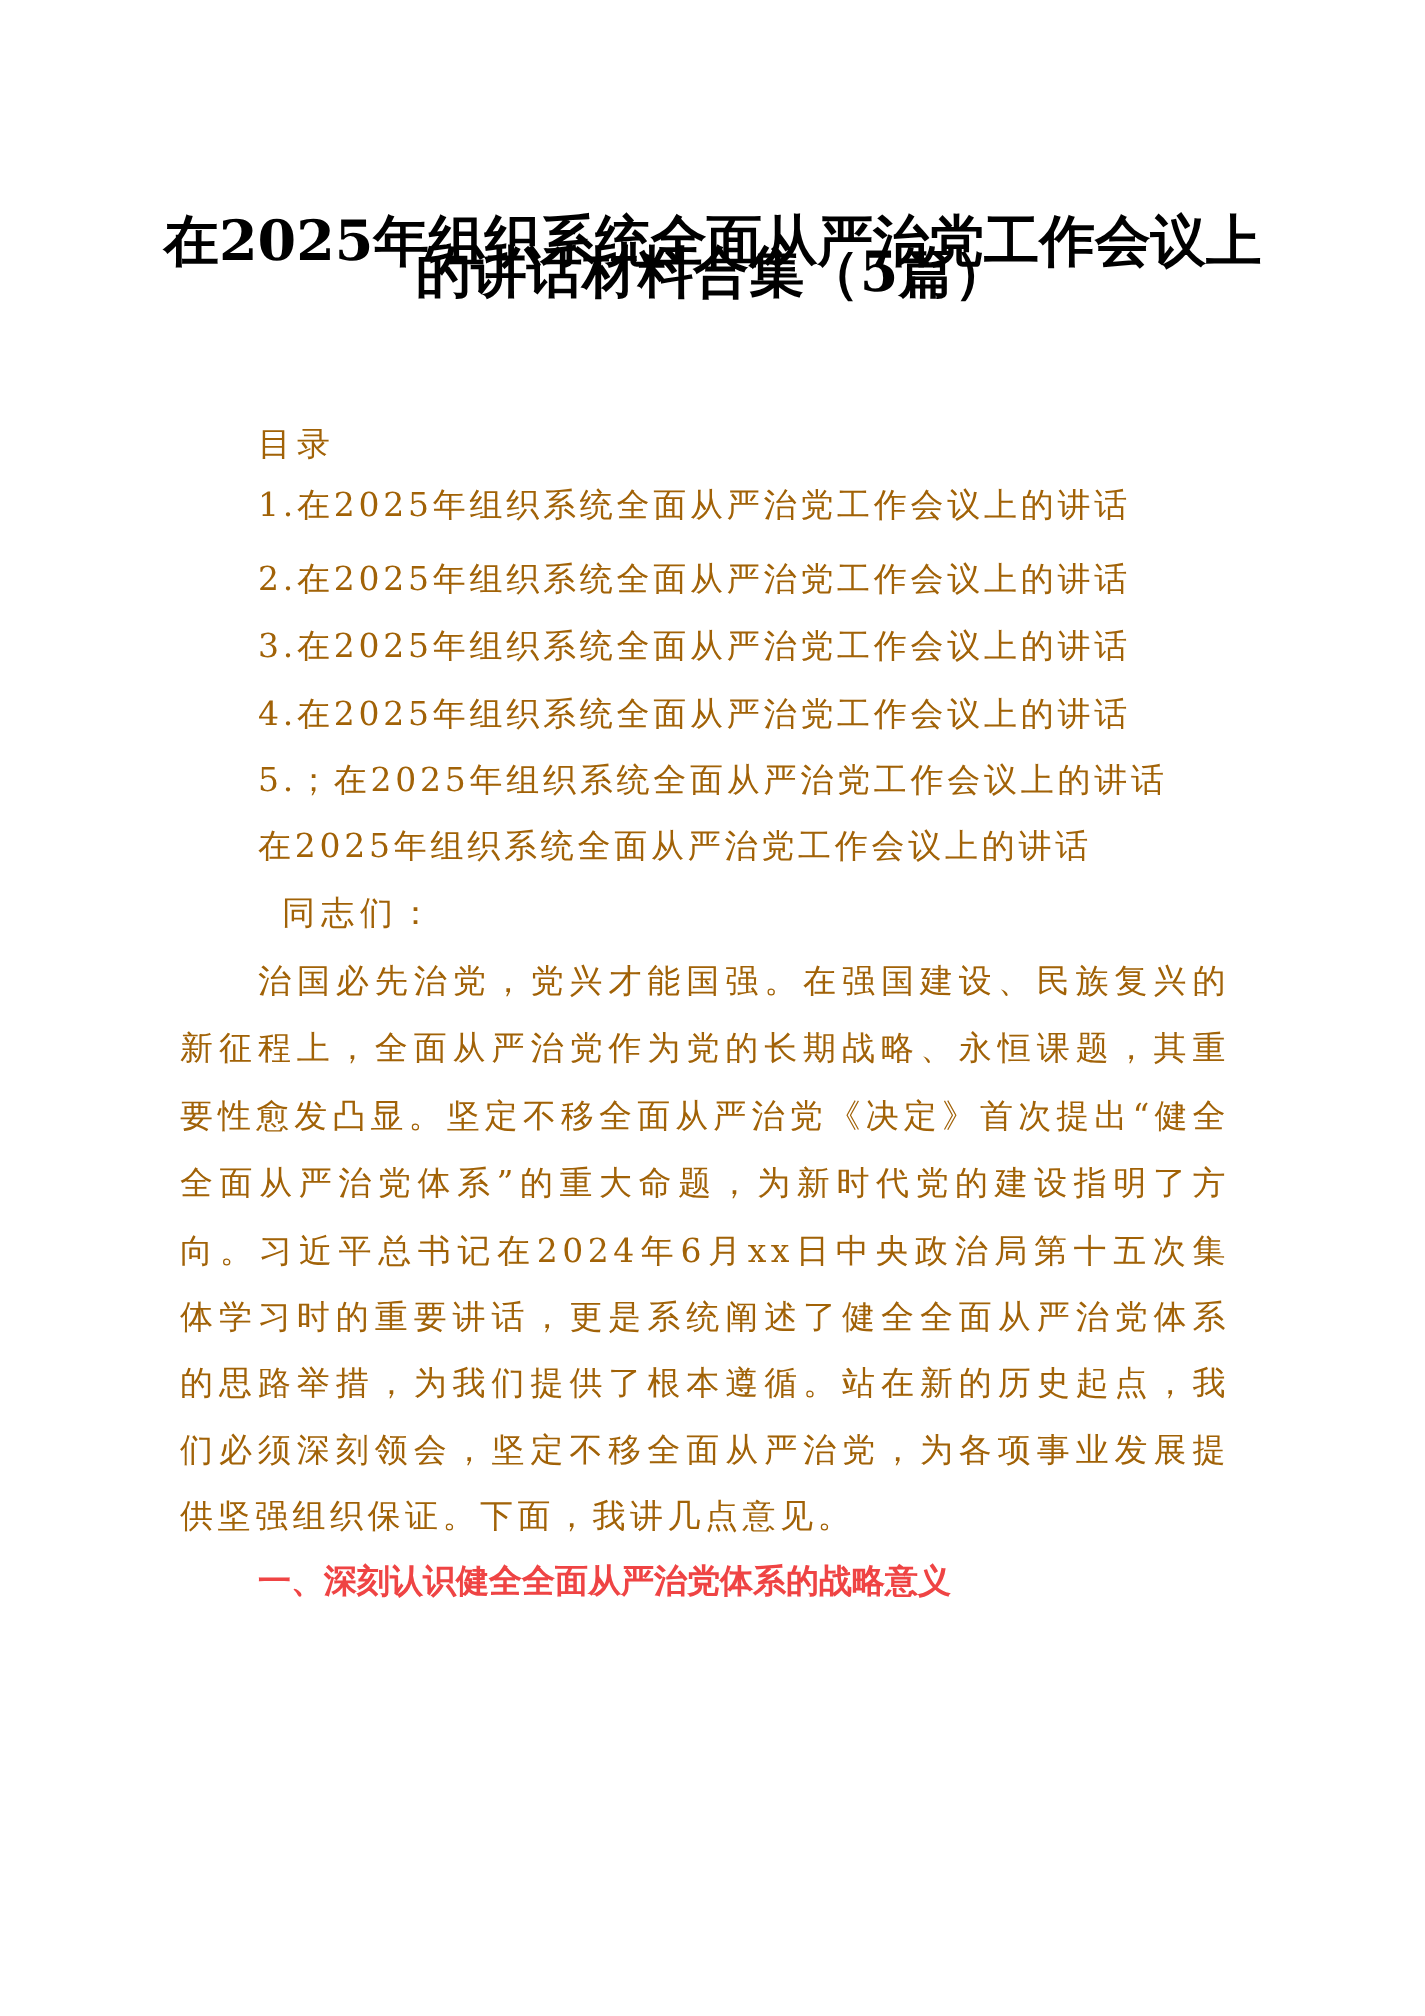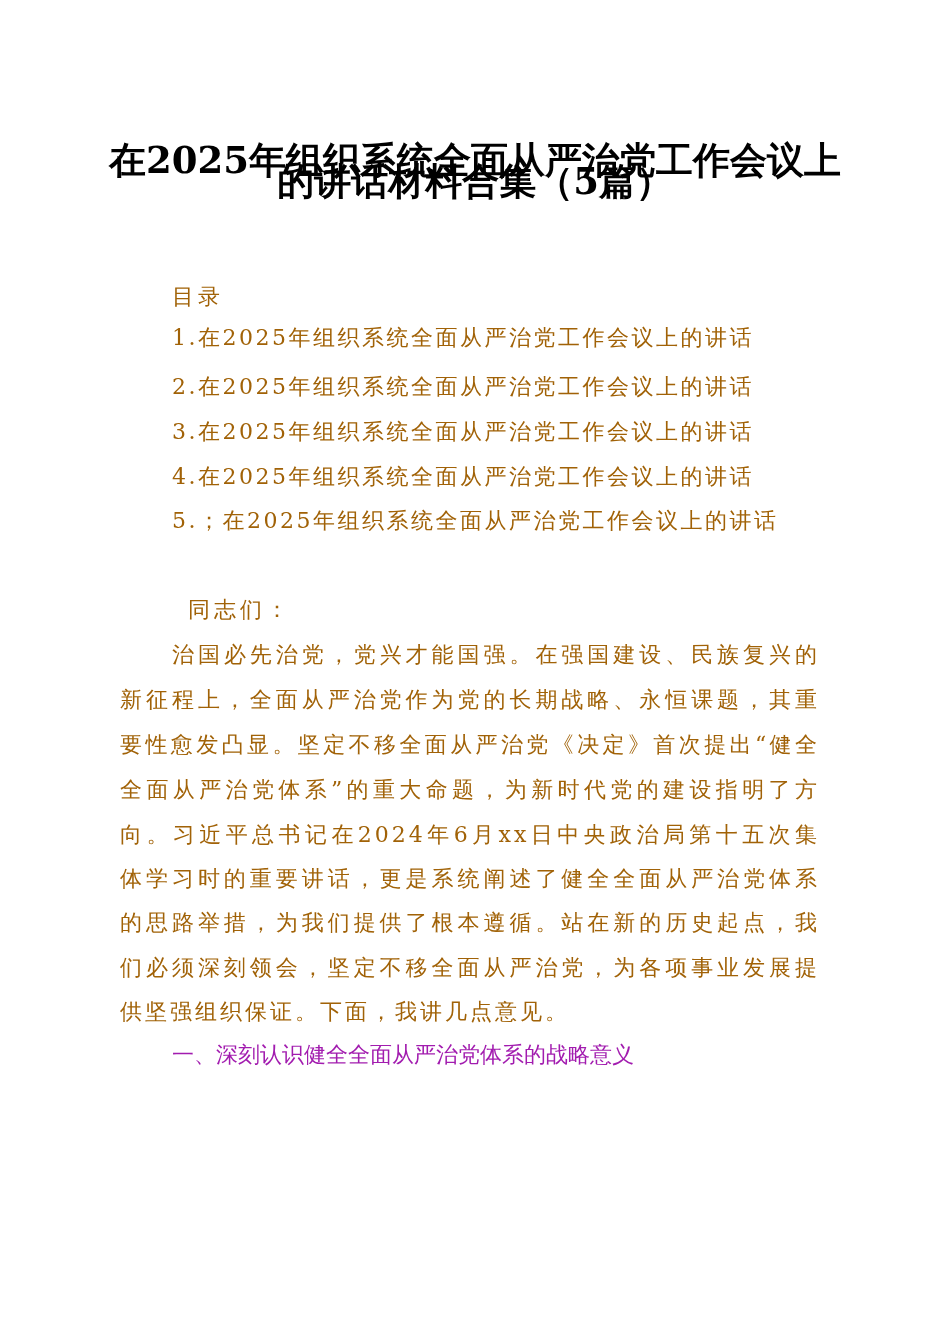--- a/index.html
+++ b/index.html
@@ -57,24 +57,24 @@
       width: 648px;
       text-align: justify;
       text-align-last: justify;
       letter-spacing: 3px;
     }
     .heading1 {
       position: absolute;
       left: 172px;
       top: 1040px;
       font-family: "DejaVu Sans", "Liberation Sans", sans-serif;
-      font-weight: normal;
+      font-weight: bold;
       font-size: 22px;
       line-height: 30px;
-      color: #a21caf;
+      color: #ef4444;
       white-space: nowrap;
     }
     .toc-item { letter-spacing: 2.5px; }
   </style>
 </head>
 <body>
 
 <div class="page">
 
   <div class="title title-line1" style="top:137px;">在2025年组织系统全面从严治党工作会议上</div>
@@ -82,20 +82,21 @@
 
   <div class="toc">
     <div class="line" style="left:172px; top:282px; letter-spacing:4px;">目录</div>
     <div class="line toc-item" style="left:172px; top:323px;text-align:right;">1.在2025年组织系统全面从严治党工作会议上的讲话</div>
     <div class="line toc-item" style="left:172px; top:372px;">2.在2025年组织系统全面从严治党工作会议上的讲话</div>
     <div class="line toc-item" style="left:172px; top:417px;">3.在2025年组织系统全面从严治党工作会议上的讲话</div>
     <div class="line toc-item" style="left:172px; top:462px;">4.在2025年组织系统全面从严治党工作会议上的讲话</div>
     <div class="line toc-item" style="left:172px; top:506px;">5.；在2025年组织系统全面从严治党工作会议上的讲话</div>
   </div>
 
+  <div class="line toc-item" style="left:172px; top:550px;">在2025年组织系统全面从严治党工作会议上的讲话</div>
   <div class="line" style="left:188px; top:595px; letter-spacing:4px;">同志们：</div>
 
   <div>
     <div class="line para-first" style="top:640px;">治国必先治党，党兴才能国强。在强国建设、民族复兴的</div>
     <div class="line full" style="top:685px;">新征程上，全面从严治党作为党的长期战略、永恒课题，其重</div>
     <div class="line full" style="top:730px;">要性愈发凸显。坚定不移全面从严治党《决定》首次提出“健全</div>
     <div class="line full" style="top:775px;">全面从严治党体系”的重大命题，为新时代党的建设指明了方</div>
     <div class="line full" style="top:820px;">向。习近平总书记在2024年6月xx日中央政治局第十五次集</div>
     <div class="line full" style="top:864px;">体学习时的重要讲话，更是系统阐述了健全全面从严治党体系</div>
     <div class="line full" style="top:908px;">的思路举措，为我们提供了根本遵循。站在新的历史起点，我</div>

